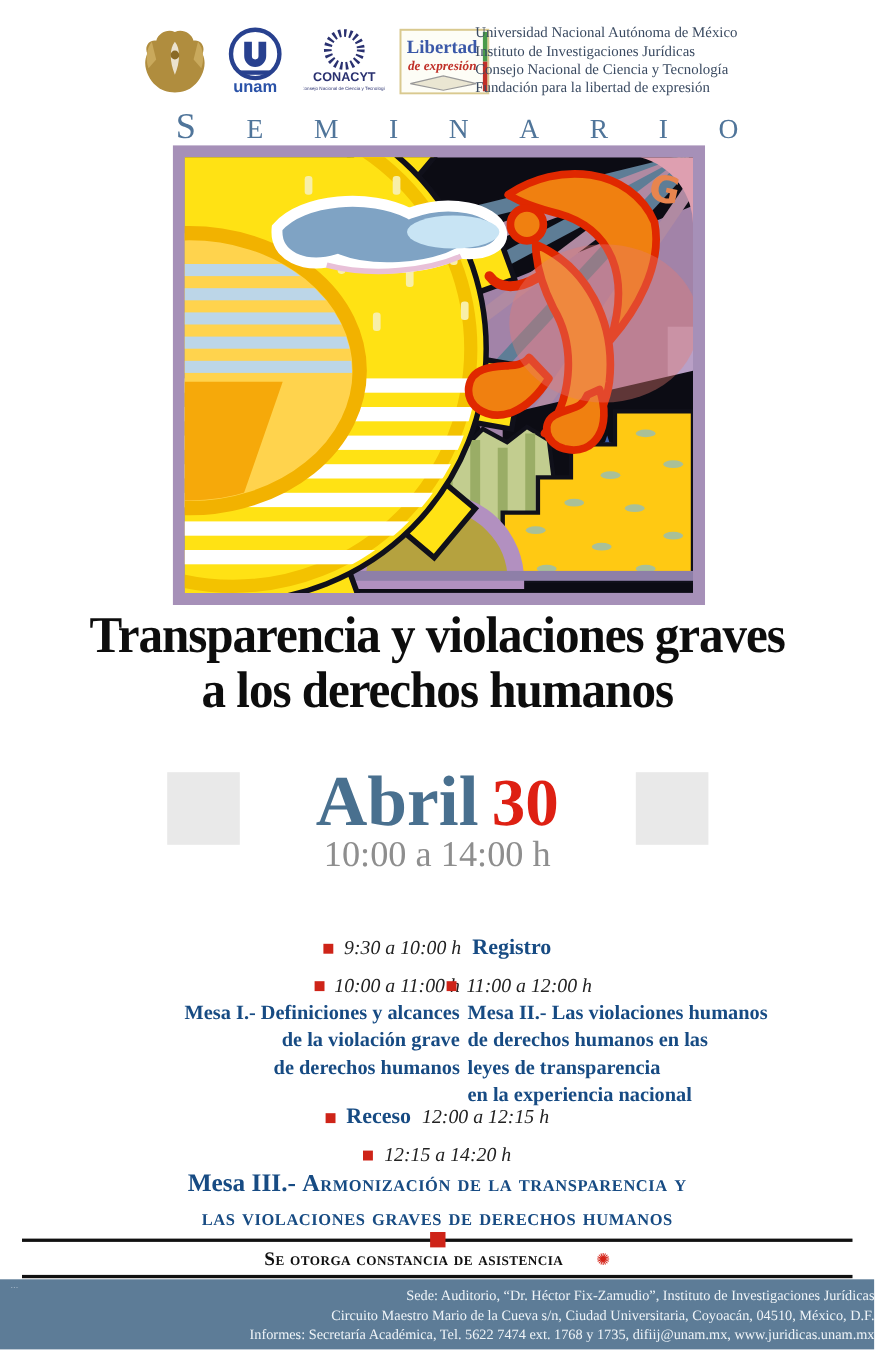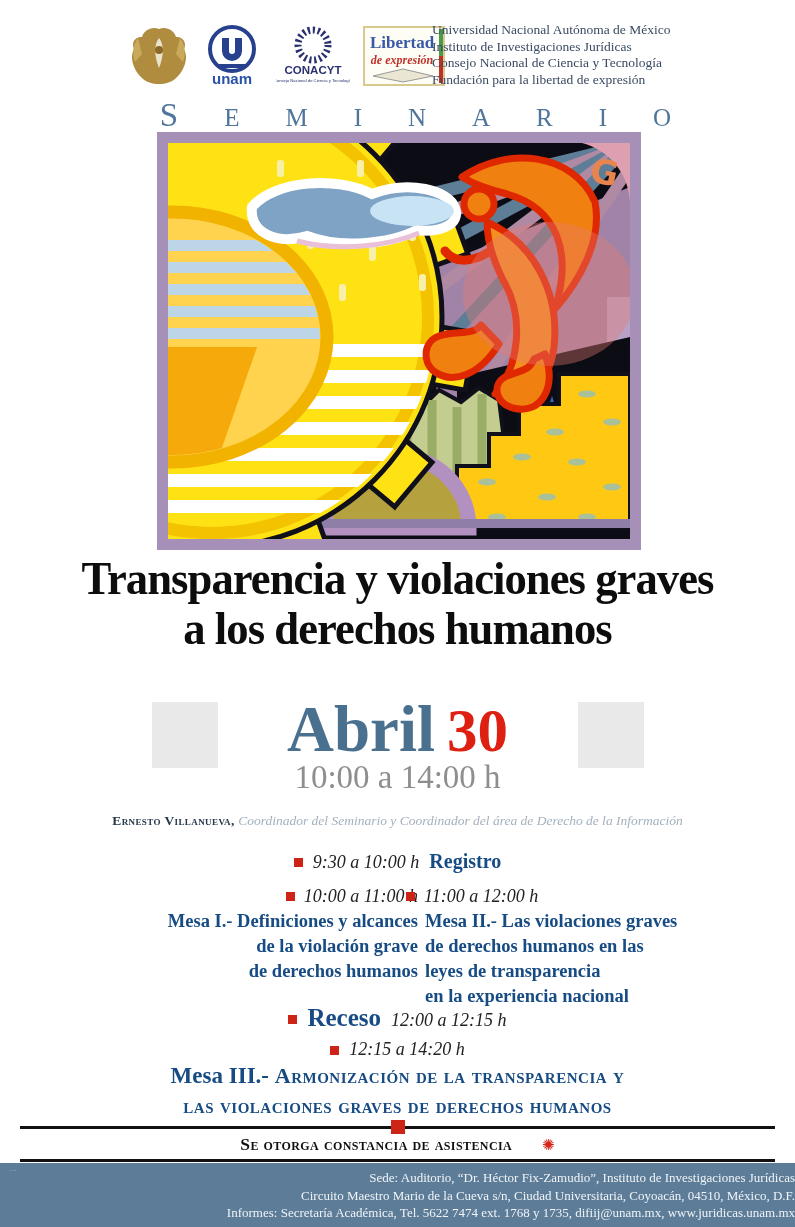--- a/index.html
+++ b/index.html
@@ -46,21 +46,21 @@
   .registro-row{top:850px;}
   .registro-label{font-size:20px;}
   .cols{position:absolute;top:886px;left:0;width:100%;}
   .col-left{position:absolute;left:118px;width:300px;text-align:right;}
   .col-right{position:absolute;left:406px;width:330px;text-align:left;}
   .timeline{display:flex;align-items:center;gap:9px;font-size:17px;}
   .col-left .timeline{justify-content:flex-end;}
   .mesa-lines{font-size:18.5px;line-height:25px;margin-top:2px;}
   .col-right .mesa-lines{padding-left:19px;}
   .receso-row{top:1004px;}
-  .receso-label{font-size:25px;}
+  .receso-label{font-size:20px;}
   .t1215-row{top:1039px;}
   .mesa3{position:absolute;top:1062px;left:0;width:100%;text-align:center;
          color:#174B83;font-weight:bold;line-height:28px;}
   .mesa3 .pfx{font-size:23px;}
   .mesa3 .caps{font-variant:small-caps;font-size:22px;letter-spacing:.5px;}
 
   
   .attend{position:absolute;top:1126px;left:20px;width:755px;}
   .rule{height:3px;background:#111;}
   .attend .redsq{position:absolute;left:50%;top:-6px;margin-left:-7px;width:14px;height:14px;background:#CE2418;}
@@ -270,23 +270,20 @@
     <div class="graysq"></div>
     <div class="datecenter">
       <div>
         <span class="month">Abril</span><span class="day">30</span>
       </div>
       <div class="timerange">10:00 a 14:00 h</div>
     </div>
     <div class="graysq"></div>
   </div>
 
-  <div class="coord">
-    <span class="cname">Ernesto Villanueva,</span><span class="crole"> Coordinador del Seminario y Coordinador del área de Derecho de la Información</span>
-  </div>
 
   <div class="row-center registro-row">
     <span class="bullet"></span>
     <span class="itime">9:30 a 10:00 h</span>
     <span class="blue registro-label">Registro</span>
   </div>
 
   <div class="cols">
     <div class="col-left">
       <div class="timeline">
@@ -298,21 +295,21 @@
         <div>de la violación grave</div>
         <div>de derechos humanos</div>
       </div>
     </div>
     <div class="col-right">
       <div class="timeline">
         <span class="bullet"></span>
         <span class="itime">11:00 a 12:00 h</span>
       </div>
       <div class="mesa-lines blue">
-        <div>Mesa II.- Las violaciones graves</div>
+        <div>Mesa II.- Las violaciones humanos</div>
         <div>de derechos humanos en las</div>
         <div>leyes de transparencia</div>
         <div>en la experiencia nacional</div>
       </div>
     </div>
   </div>
 
   <div class="row-center receso-row">
     <span class="bullet"></span>
     <span class="blue receso-label">Receso</span>

